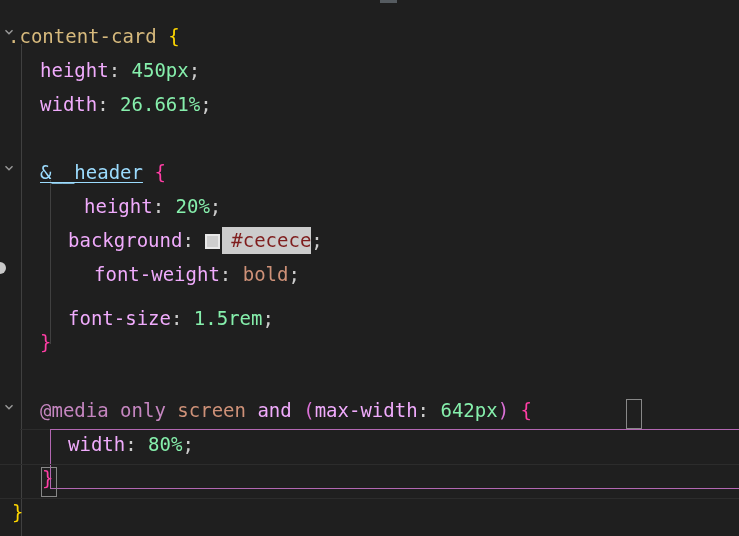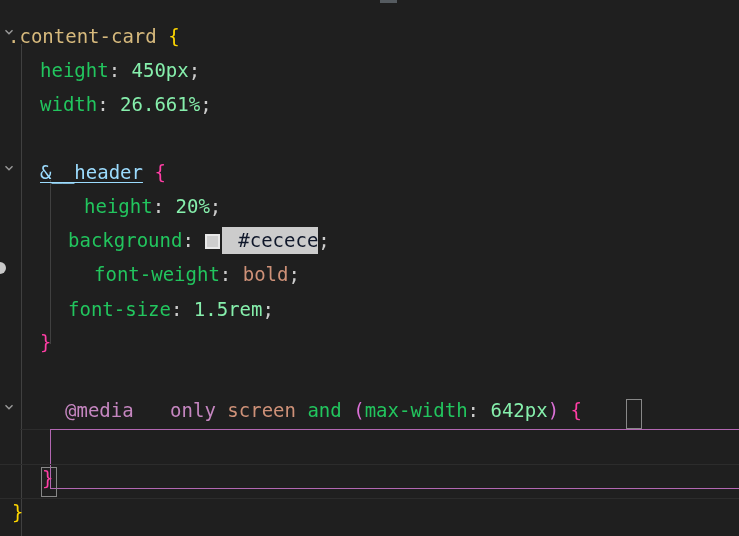--- a/index.html
+++ b/index.html
@@ -106,33 +106,33 @@
     position: absolute;
     border: 1px solid #888888;
     box-sizing: border-box;
     pointer-events: none;
   }
 
   
   .t-sel      { color: #d7ba7d; }            
   .t-brace-y  { color: #ffd700; }            
   .t-brace-p  { color: #ff3ea5; }            
-  .t-prop     { color: #22c55e; }            
+  .t-prop     { color: #f0abfc; }            
   .t-punct    { color: #cccccc; }            
   .t-num      { color: #86efac; }            
-  .t-kw-pink  { color: #c586c0; margin-left: 25px; }            
+  .t-kw-pink  { color: #c586c0; }            
   .t-kw-org   { color: #ce9178; }            
   .t-paren    { color: #da70d6; }            
   .t-amp      { color: #9cdcfe; text-decoration: underline; text-underline-offset: 3px; }
 
   
   .selection {
     background: #cccccc;
-    color: #0f172a;
-    padding: 2px 0 3px 16px;
+    color: #7f1d1d;
+    padding: 2px 0 3px 9px;
   }
 
   
   .swatch {
     display: inline-block;
     width: 15px;
     height: 15px;
     background: #cecece;
     border: 2px solid #e8e8e8;
     box-sizing: border-box;
@@ -202,32 +202,33 @@
     
     <div class="line" style="top:189px; padding-left:84px;"><span class="t-prop">height</span><span class="t-punct">: </span><span class="t-num">20%</span><span class="t-punct">;</span></div>
 
     
     <div class="line" style="top:223px; padding-left:68px;"><span class="t-prop">background</span><span class="t-punct">: </span><span class="swatch"></span><span class="selection">#cecece</span><span class="t-punct">;</span></div>
 
     
     <div class="line" style="top:257px; padding-left:94px;"><span class="t-prop">font-weight</span><span class="t-punct">: </span><span class="t-kw-org">bold</span><span class="t-punct">;</span></div>
 
     
-    <div class="line" style="top:292px; padding-left:68px;"><span class="t-prop">font-size</span><span class="t-punct">: </span><span class="t-num">1.5rem</span><span class="t-punct">;</span></div>
+    <div class="line" style="top:301px; padding-left:68px;"><span class="t-prop">font-size</span><span class="t-punct">: </span><span class="t-num">1.5rem</span><span class="t-punct">;</span></div>
 
     
     <div class="line" style="top:325px; padding-left:40px;"><span class="t-brace-p">}</span></div>
 
     
     <div class="line" style="top:359px;"></div>
 
     
     <div class="line" style="top:393px; padding-left:40px;"><span class="t-kw-pink">@media</span><span class="t-punct"> </span><span class="t-kw-pink">only</span><span class="t-punct"> </span><span class="t-kw-org">screen</span><span class="t-punct"> </span><span class="t-prop">and</span><span class="t-punct"> </span><span class="t-paren">(</span><span class="t-prop">max-width</span><span class="t-punct">: </span><span class="t-num">642px</span><span class="t-paren">)</span><span class="t-punct"> </span><span class="t-brace-p">{</span></div>
 
     
+    <div class="line" style="top:427px; padding-left:68px;"><span class="t-prop">width</span><span class="t-punct">: </span><span class="t-num">80%</span><span class="t-punct">;</span></div>
 
     
     <div class="line" style="top:461px; padding-left:42px;"><span class="t-brace-p">}</span></div>
 
     
     <div class="line" style="top:495px; padding-left:12px;"><span class="t-brace-y">}</span></div>
 
   </div>
 </div>
 

